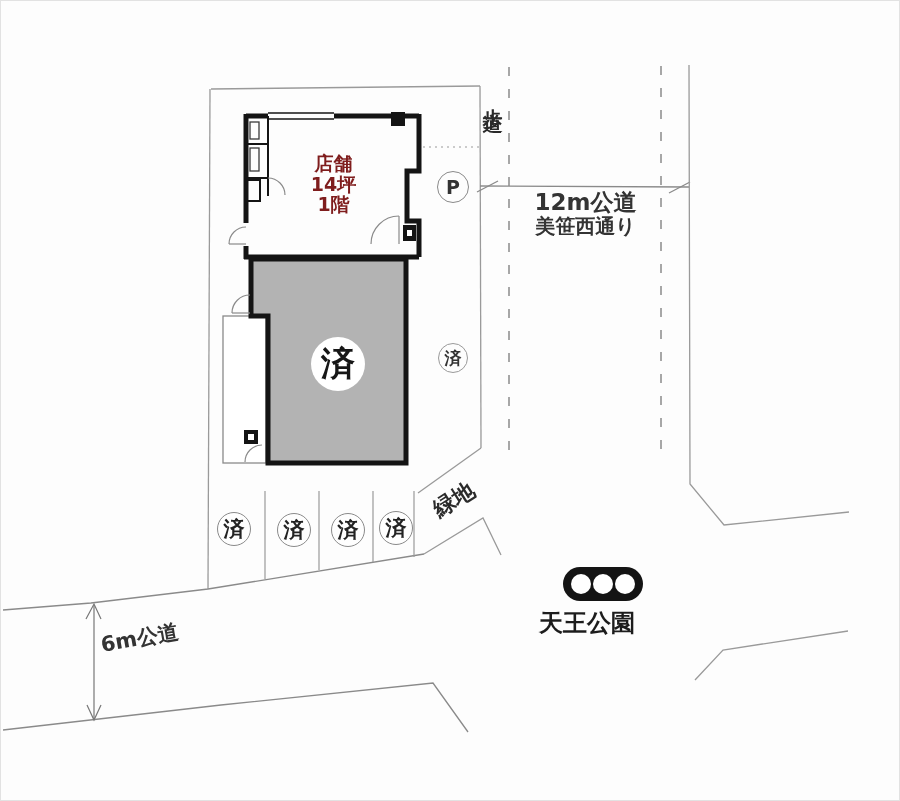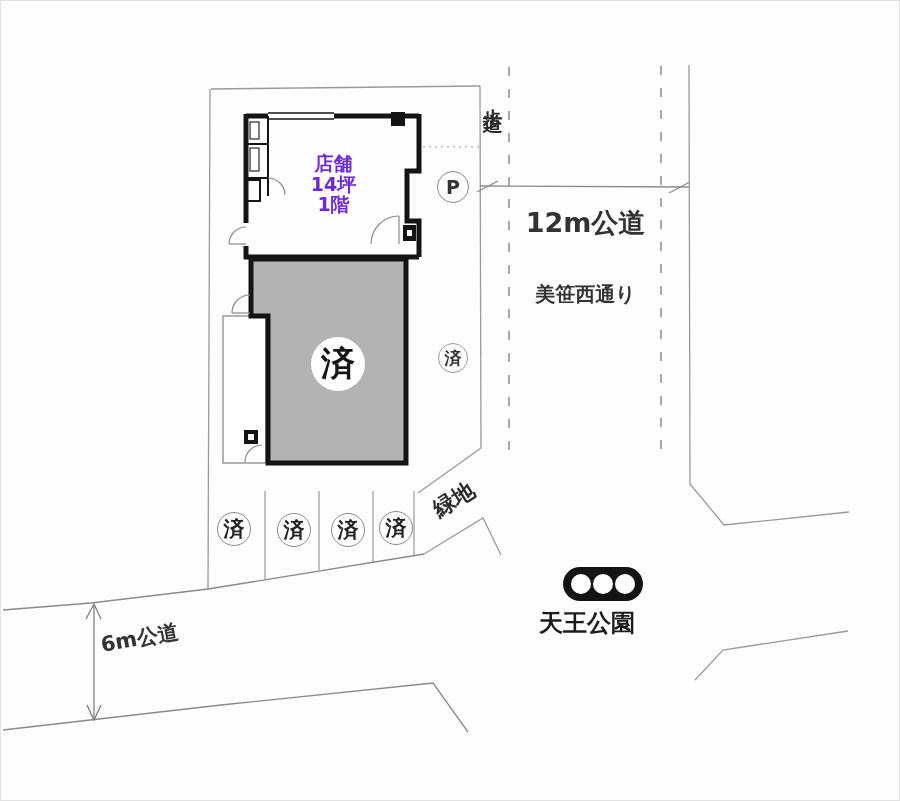--- a/index.html
+++ b/index.html
@@ -16,24 +16,24 @@
           justify-content:center;box-sizing:border-box;}
   .p-circle{left:436px;top:170px;width:32px;height:32px;border:1.5px solid #8a8a8a;
             font-size:19px;font-weight:700;color:#333;}
   .sold-main{left:310px;top:336px;width:54px;height:54px;background:#fff;
              font-size:34px;font-weight:700;color:#161616;}
   .sold-side{left:437px;top:342px;width:30px;height:30px;border:1px solid #9a9a9a;
              font-size:17px;font-weight:600;color:#333;}
   .spot{width:34px;height:34px;border:1px solid #8a8a8a;font-size:21px;
         font-weight:700;color:#222;background:rgba(255,255,255,.6);}
   .road12m{left:502px;top:189px;width:165px;text-align:center;font-weight:600;color:#333;}
-  .road12m .l1{font-size:27px;line-height:25px;margin-top:20px;}
-  .road12m .l2{font-size:20px;line-height:23px;margin-top:48px;}
+  .road12m .l1{font-size:23px;line-height:25px;}
+  .road12m .l2{font-size:20px;line-height:23px;}
   .shop-label{left:290px;top:152px;width:85px;text-align:center;font-size:19px;
-              font-weight:700;line-height:20.5px;color:#6d28d9;}
+              font-weight:700;line-height:20.5px;color:#7f1d1d;}
   .green-label{left:410px;top:484px;width:86px;text-align:center;font-size:22px;
                font-weight:700;transform:rotate(-32deg);color:#2a2a2a;}
   .road6m{left:100px;top:630px;font-size:21px;font-weight:600;
           transform:rotate(-10deg);transform-origin:left center;color:#333;}
   .park-name{left:538px;top:606px;width:130px;text-align:left;font-size:24px;
              font-weight:700;color:#1c1c1c;}
   .park-icon{position:absolute;left:562px;top:566px;width:80px;height:34px;
              background:#141414;border-radius:17px;display:flex;align-items:center;
              justify-content:center;gap:2px;}
   .park-icon .dot{width:20px;height:20px;border-radius:50%;background:#fff;}

